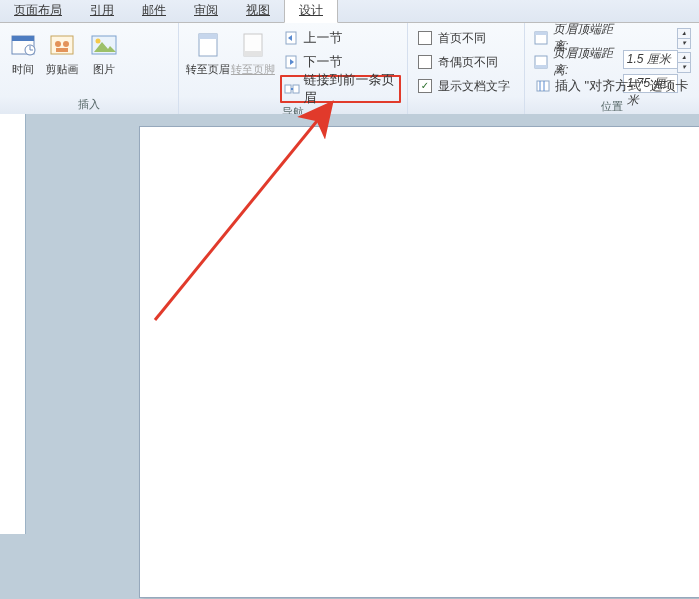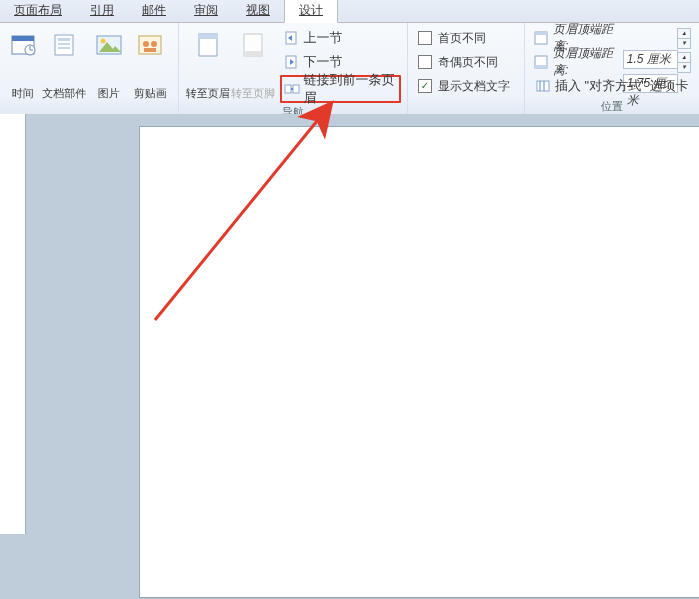--- a/index.html
+++ b/index.html
@@ -64,38 +64,37 @@
     height: 15px;
   }
 
   .bigbtn {
     display: flex;
     flex-direction: column;
     align-items: center;
     width: 42px;
     padding-top: 2px;
     cursor: default;
-    gap: 24px;
   }
   .bigbtn .ic {
     width: 32px;
     height: 32px;
     display: flex;
     align-items: center;
     justify-content: center;
   }
   .bigbtn .lbl {
     text-align: center;
     font-size: 11px;
     color: #3a3a3a;
     line-height: 13px;
     margin-top: 2px;
     white-space: pre;
   }
-  .bigbtn.disabled .lbl { color: #a9a9a9; }
+  .bigbtn.disabled .lbl { color: #a9a9a9; text-decoration: underline; }
   .arrow-down {
     font-size: 8px;
     color: #3a3a3a;
     margin-top: -1px;
   }
 
   .vcol {
     display: flex;
     flex-direction: column;
     justify-content: flex-start;
@@ -217,52 +216,40 @@
           <svg width="26" height="26">
               <rect x="2" y="4" width="22" height="18" fill="#fdfdfd" stroke="#6d8ab8"></rect>
               <rect x="2" y="4" width="22" height="5" fill="#4d7cc0"></rect>
               <circle cx="20" cy="18" r="5" fill="#fff" stroke="#6d8ab8"></circle>
               <line x1="20" y1="18" x2="20" y2="14" stroke="#6d8ab8"></line>
               <line x1="20" y1="18" x2="23" y2="18" stroke="#6d8ab8"></line>
             </svg>
         </div>
         <div class="lbl">时间</div>
       </div>
-      <div class="bigbtn" style="width:50px">
-        <div class="ic">
-          <svg width="26" height="26">
-              <rect x="4" y="3" width="18" height="20" fill="#fff" stroke="#8ea7c7"></rect>
-              <rect x="7" y="6" width="12" height="3" fill="#c6d6ec"></rect>
-              <rect x="7" y="11" width="12" height="2" fill="#c6d6ec"></rect>
-              <rect x="7" y="15" width="12" height="2" fill="#c6d6ec"></rect>
-            </svg>
-        </div>
-        <div class="lbl">文档部件</div>
-        <div class="arrow-down">▾</div>
-      </div>
-      <div class="bigbtn" style="width:40px">
-        <div class="ic">
-          <svg width="28" height="26">
-              <rect x="2" y="4" width="24" height="18" fill="#eaf3fb" stroke="#7da1ce"></rect>
-              <polygon points="4,20 12,10 18,17 20,14 26,20" fill="#9cc069"></polygon>
-              <circle cx="8" cy="9" r="2.5" fill="#f4c94b"></circle>
-            </svg>
-        </div>
-        <div class="lbl">图片</div>
-      </div>
       <div class="bigbtn" style="width:44px">
         <div class="ic">
           <svg width="28" height="26">
               <rect x="3" y="4" width="22" height="18" fill="#fff6e2" stroke="#c7a65e"></rect>
               <circle cx="10" cy="12" r="3" fill="#e3935a"></circle>
               <circle cx="18" cy="12" r="3" fill="#e3935a"></circle>
               <rect x="8" y="16" width="12" height="4" fill="#e3935a"></rect>
             </svg>
         </div>
         <div class="lbl">剪贴画</div>
+      </div>
+      <div class="bigbtn" style="width:40px">
+        <div class="ic">
+          <svg width="28" height="26">
+              <rect x="2" y="4" width="24" height="18" fill="#eaf3fb" stroke="#7da1ce"></rect>
+              <polygon points="4,20 12,10 18,17 20,14 26,20" fill="#9cc069"></polygon>
+              <circle cx="8" cy="9" r="2.5" fill="#f4c94b"></circle>
+            </svg>
+        </div>
+        <div class="lbl">图片</div>
       </div>
     </div>
     <div class="group-label">插入</div>
   </div>
 
   <div class="group" style="width:228px">
     <div class="group-body">
       <div class="bigbtn" style="width:50px">
         <div class="ic">
           <svg width="26" height="28">

